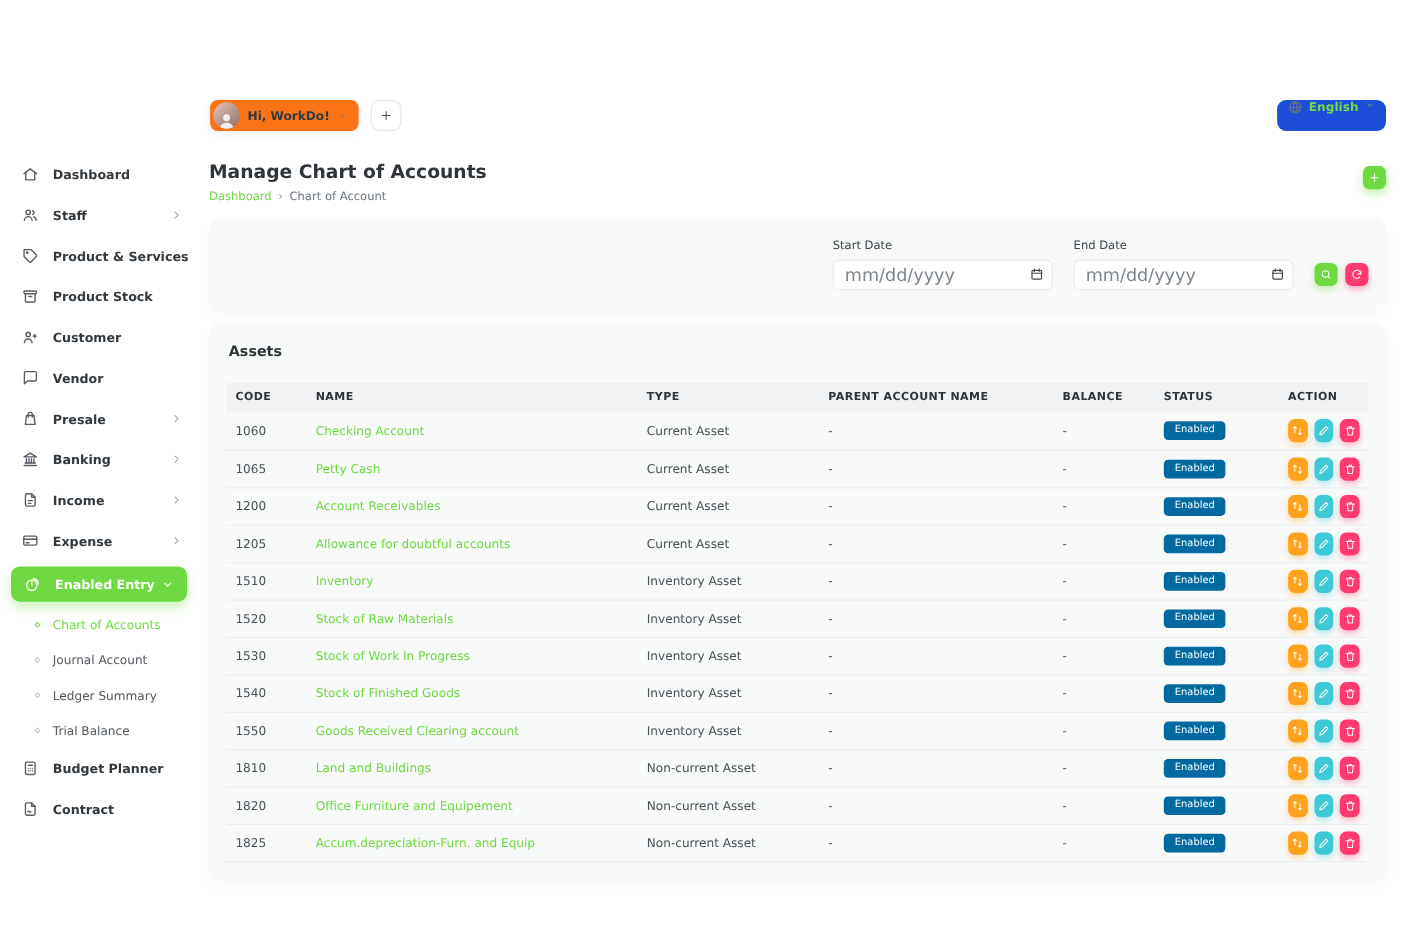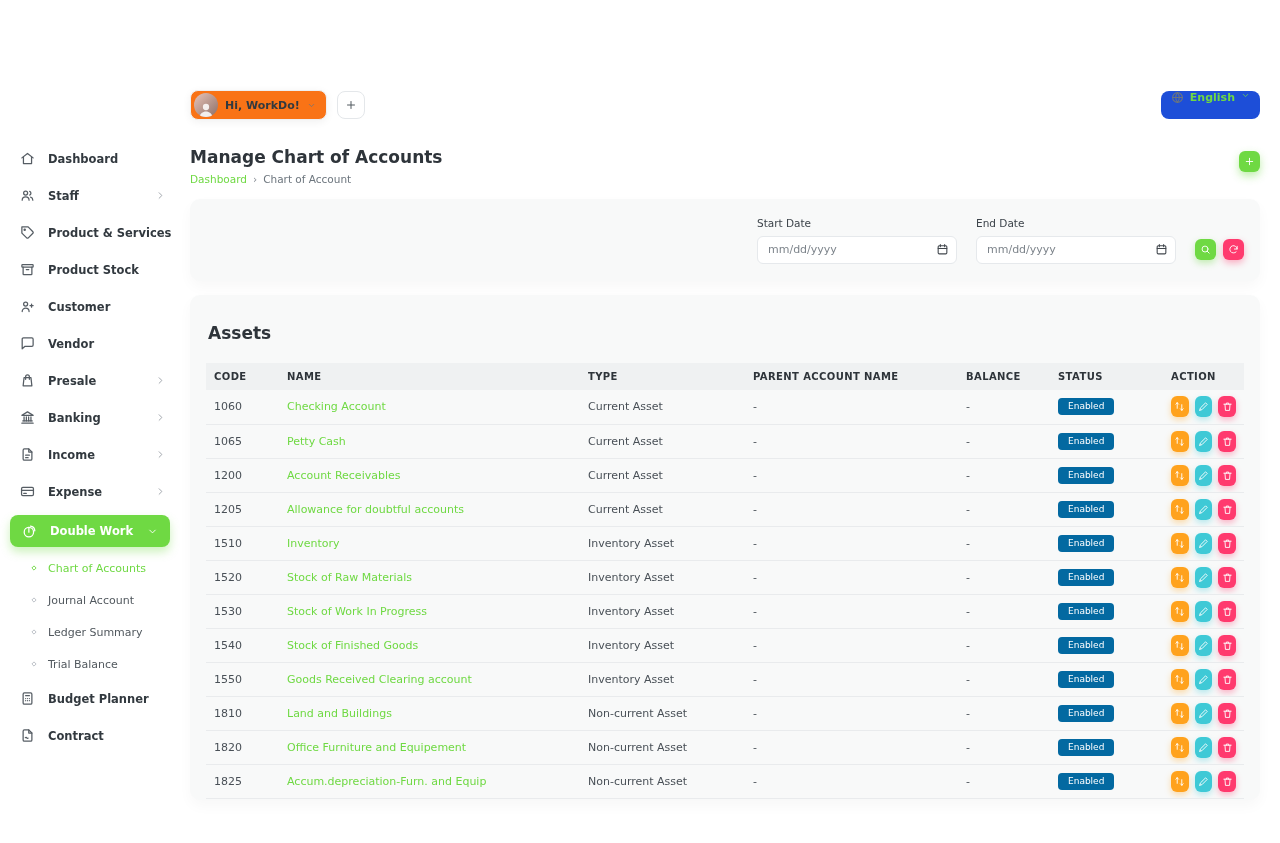--- a/index.html
+++ b/index.html
@@ -46,30 +46,30 @@
   .bc-home{color:#6fd943;text-decoration:none;cursor:pointer}
   .bc-sep{color:#8a9097}
   .bc-cur{color:#6c757d}
   .green-plus{width:21px;height:21px;border:none;border-radius:6px;background:#6fd943;color:#fff;display:flex;align-items:center;justify-content:center;box-shadow:0 4px 9px rgba(111,217,67,.45);cursor:pointer;margin-top:4px}
   .green-plus .i11{stroke-width:3}
 
   .filter-card{margin-top:14px;height:82px;background:#f8f9f9;border-radius:10px;box-shadow:0 6px 14px rgba(0,0,0,.03);display:flex;justify-content:flex-end;align-items:center;padding:0 16px;gap:19px}
   .filter-field{display:flex;flex-direction:column;gap:7px}
   .f-label{font-size:10.5px;color:#3c434a}
   .date-box{position:relative;width:200px;height:28px}
-  .date-input{width:100%;height:100%;border:1px solid #e6e9ec;border-radius:6px;background:#fff;font-size:11px;color:#6c757d;padding:0 28px 0 10px;font-family:inherit;outline:none}
+  .date-input{width:100%;height:100%;border:1px solid #e6e9ec;border-radius:6px;background:#fff;font-size:16px;color:#6c757d;padding:0 28px 0 10px;font-family:inherit;outline:none}
   .date-input::placeholder{color:#7d848b}
   .cal{position:absolute;right:8px;top:7.5px;width:13px;height:13px;color:#41474d;cursor:pointer}
   .filter-btns{display:flex;gap:7px;margin-top:18px}
   .btn-sq{width:21px;height:21px;border:none;border-radius:6px;color:#fff;display:flex;align-items:center;justify-content:center;cursor:pointer}
   .btn-search{background:#6fd943;box-shadow:0 3px 7px rgba(111,217,67,.4)}
   .btn-reset{background:#ff3a6e;box-shadow:0 3px 7px rgba(255,58,110,.4)}
 
   .table-card{margin-top:14px;height:505px;background:#f8f9f9;border-radius:10px;box-shadow:0 6px 14px rgba(0,0,0,.03);padding:16px;overflow:hidden}
-  .section-title{font-size:17px;font-weight:700;color:#2e343a;margin:12px 0 20px 2px}
+  .section-title{font-size:13px;font-weight:700;color:#2e343a;margin:2px 0 20px 2px}
   table{width:100%;border-collapse:collapse;table-layout:fixed}
   thead th{background:#eff1f2;text-align:left;font-size:10px;font-weight:700;color:#2e343a;letter-spacing:.4px;padding:8px 8px;white-space:nowrap}
   tbody td{font-size:11px;color:#495057;height:34px;padding:0 8px;border-bottom:1px solid #e9ebed;white-space:nowrap;overflow:hidden}
   .name-link{color:#6fd943;text-decoration:none;cursor:pointer}
   .badge{display:inline-block;background:#0369a1;color:#fff;font-size:9px;padding:4px 10px;border-radius:4px;line-height:1}
   .actions{display:flex;gap:6px}
   .act{width:21px;height:21px;border:none;border-radius:6px;color:#fff;display:flex;align-items:center;justify-content:center;cursor:pointer;padding:0}
   .act .ico{width:11px;height:11px}
   .act.orange{background:#ffa21d;box-shadow:0 3px 6px rgba(255,162,29,.35)}
   .act.cyan{background:#3ec9d6;box-shadow:0 3px 6px rgba(62,201,214,.35)}
@@ -204,21 +204,21 @@
           </span>
         </div>
         <div class="nav-item active-pill">
           <span class="nav-icon">
             <svg viewBox="0 0 24 24" fill="none" stroke="currentColor" stroke-width="2" stroke-linecap="round" stroke-linejoin="round">
               <circle cx="11" cy="13" r="7.5"></circle>
               <path d="M11 13V5.5"></path>
               <path d="M13.5 3.5a8 8 0 017 7.5"></path>
             </svg>
           </span>
-          <span class="nav-label">Double Work</span>
+          <span class="nav-label">Enabled Entry</span>
           <span class="nav-chev">
             <svg viewBox="0 0 24 24" fill="none" stroke="currentColor" stroke-width="2" stroke-linecap="round" stroke-linejoin="round">
               <path d="M6 9l6 6 6-6"></path>
             </svg>
           </span>
         </div>
         <div class="submenu-item active">
           <span class="bullet">
             <svg viewBox="0 0 24 24" fill="none" stroke="currentColor" stroke-width="2.6">
               <rect x="7.5" y="7.5" width="9" height="9" transform="rotate(45 12 12)"></rect>

